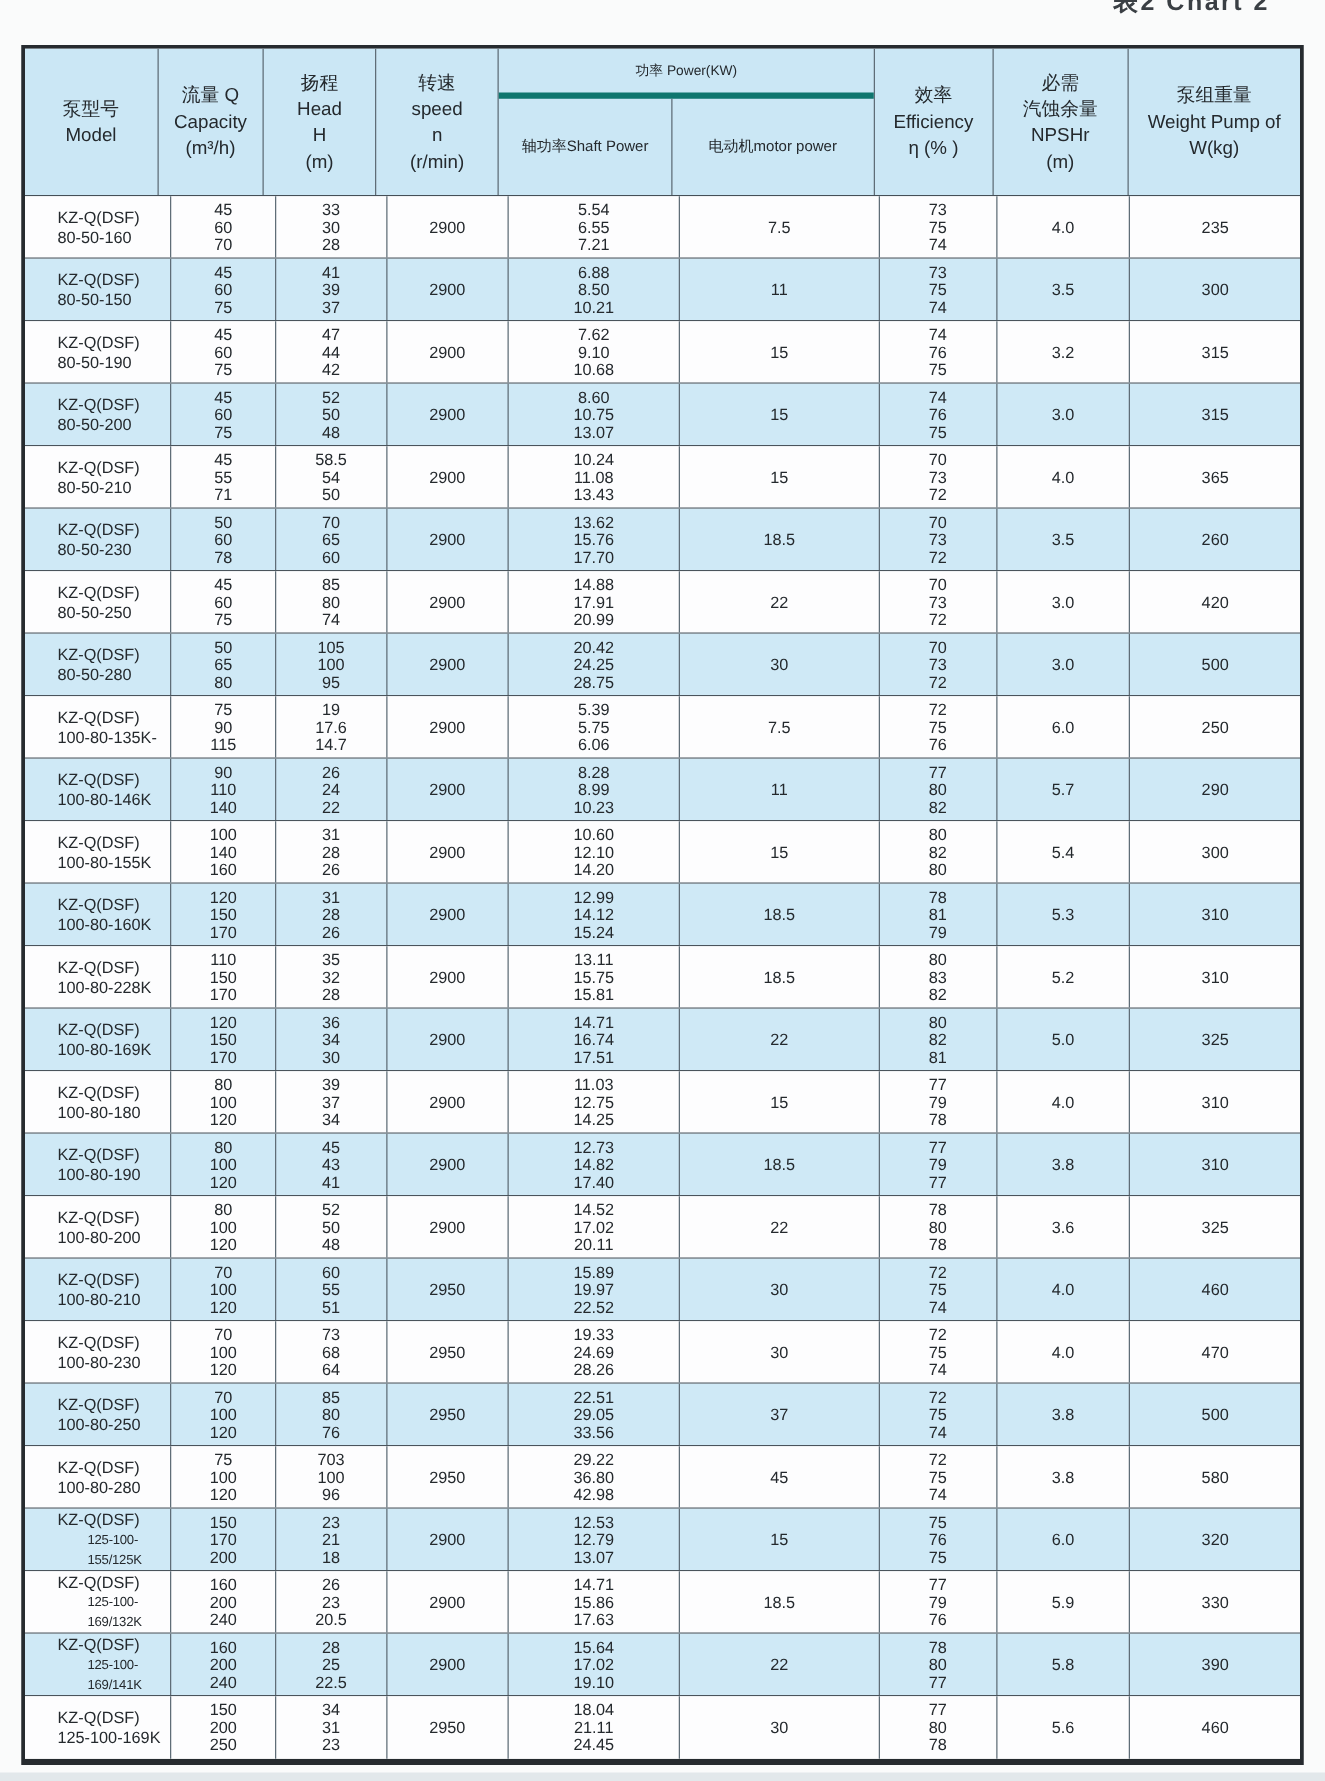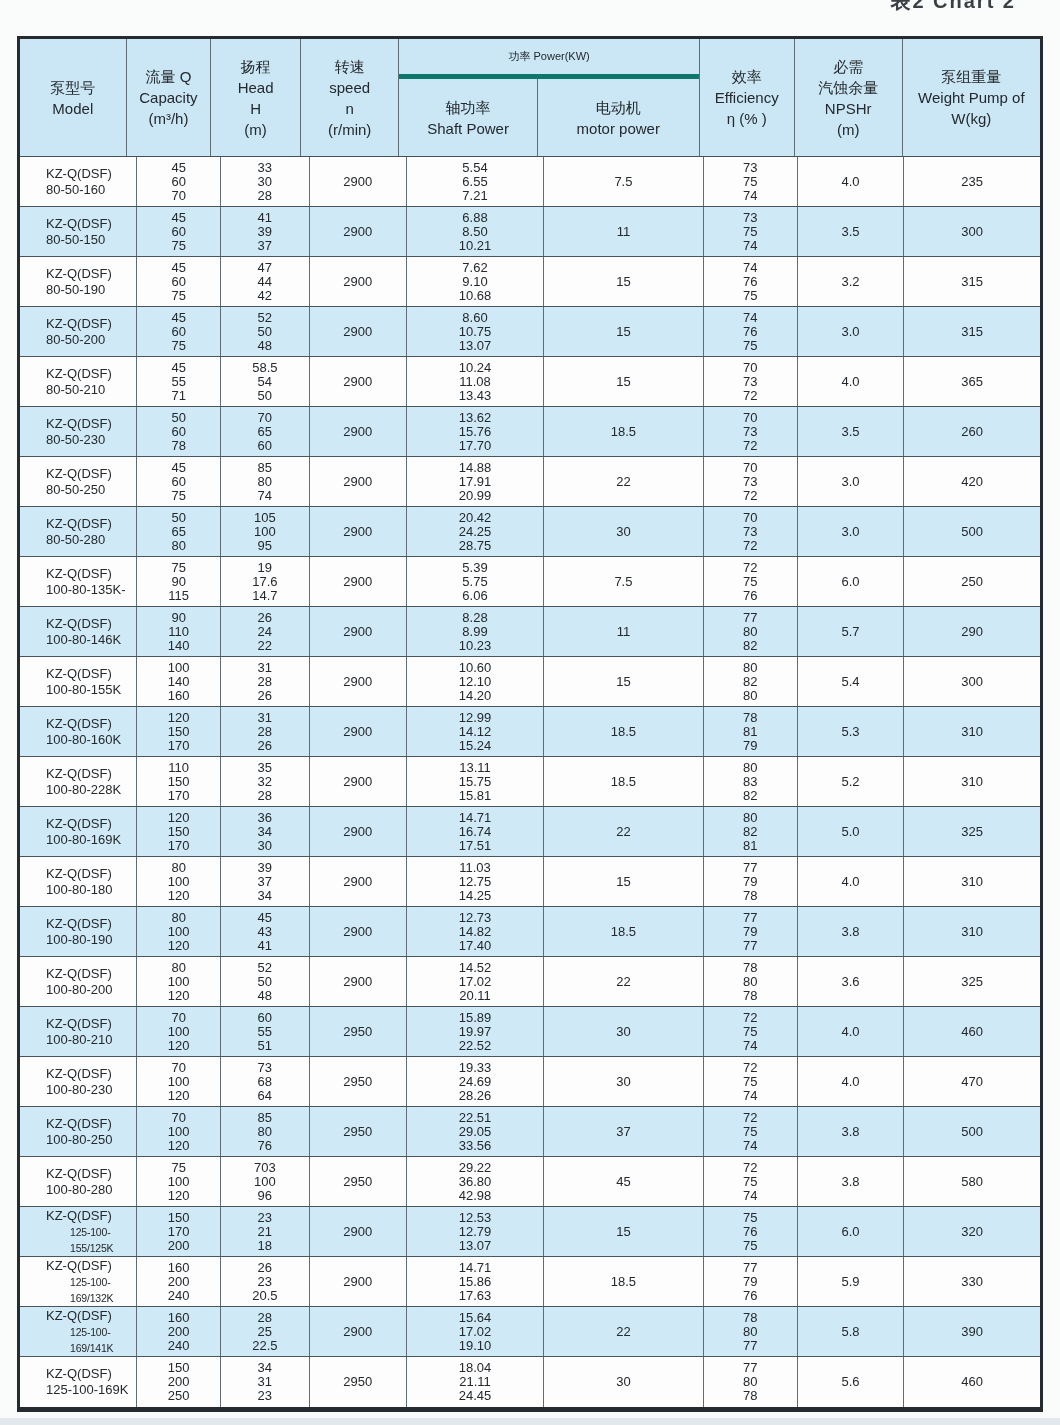--- a/index.html
+++ b/index.html
@@ -18,21 +18,21 @@
     --cols: 10.45% 8.3% 8.8% 9.65% 13.6% 15.85% 9.3% 10.6% 13.45%;
   }
 
   
   .thead { display: grid; grid-template-columns: var(--cols); height: 118px; background: #cbe7f5; border-bottom: 1px solid #454f57; }
   .hcell { display: flex; flex-direction: column; align-items: center; justify-content: center; border-right: 1px solid #5f6d77; text-align: center; font-size: 15px; line-height: 21px; }
   .hcell:last-child { border-right: none; }
   .power-group { grid-column: 5 / 7; display: flex; flex-direction: column; border-right: 1px solid #5f6d77; }
   .pg-top { height: 40px; display: flex; align-items: center; justify-content: center; border-bottom: 5px solid #0f766e; font-size: 11px; }
   .pg-bottom { flex: 1; display: flex; }
-  .pg-sub { display: flex; flex-direction: column; align-items: center; justify-content: center; font-size: 15px; line-height: 21px; text-align: center; }
+  .pg-sub { display: flex; flex-direction: row; align-items: center; justify-content: center; font-size: 12px; line-height: 21px; text-align: center; }
   .pg-sub.shaft { width: 46.2%; border-right: 1px solid #5f6d77; }
   .pg-sub.motor { width: 53.8%; }
 
   
   .row { display: grid; grid-template-columns: var(--cols); height: 50px; background: #fdfdfe; border-bottom: 1px solid #4a545c; padding-left: 12px; }
   .row:last-child { border-bottom: none; }
   .row.alt { background: #cfe9f6; }
   .cell { display: flex; flex-direction: column; align-items: center; justify-content: center; border-right: 1px solid #5f6d77; text-align: center; font-size: 13px; line-height: 14px; }
   .cell:last-child { border-right: none; }
   .cell.c-model { align-items: flex-start; padding-left: 14px; text-align: left; line-height: 16px; }

